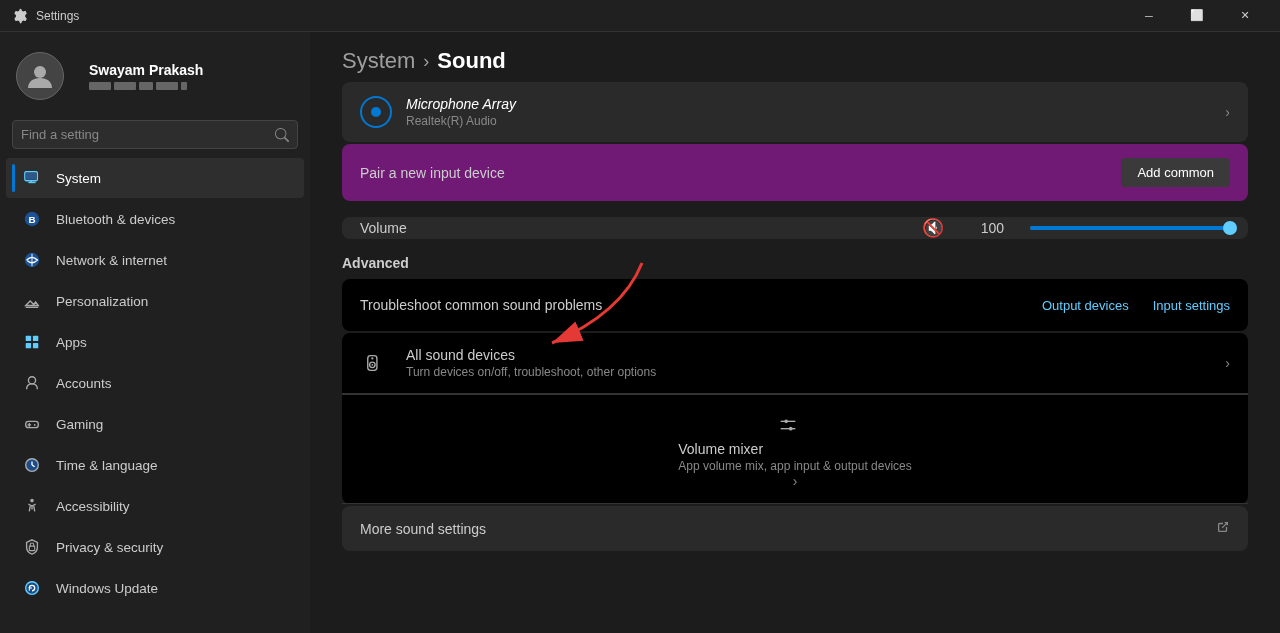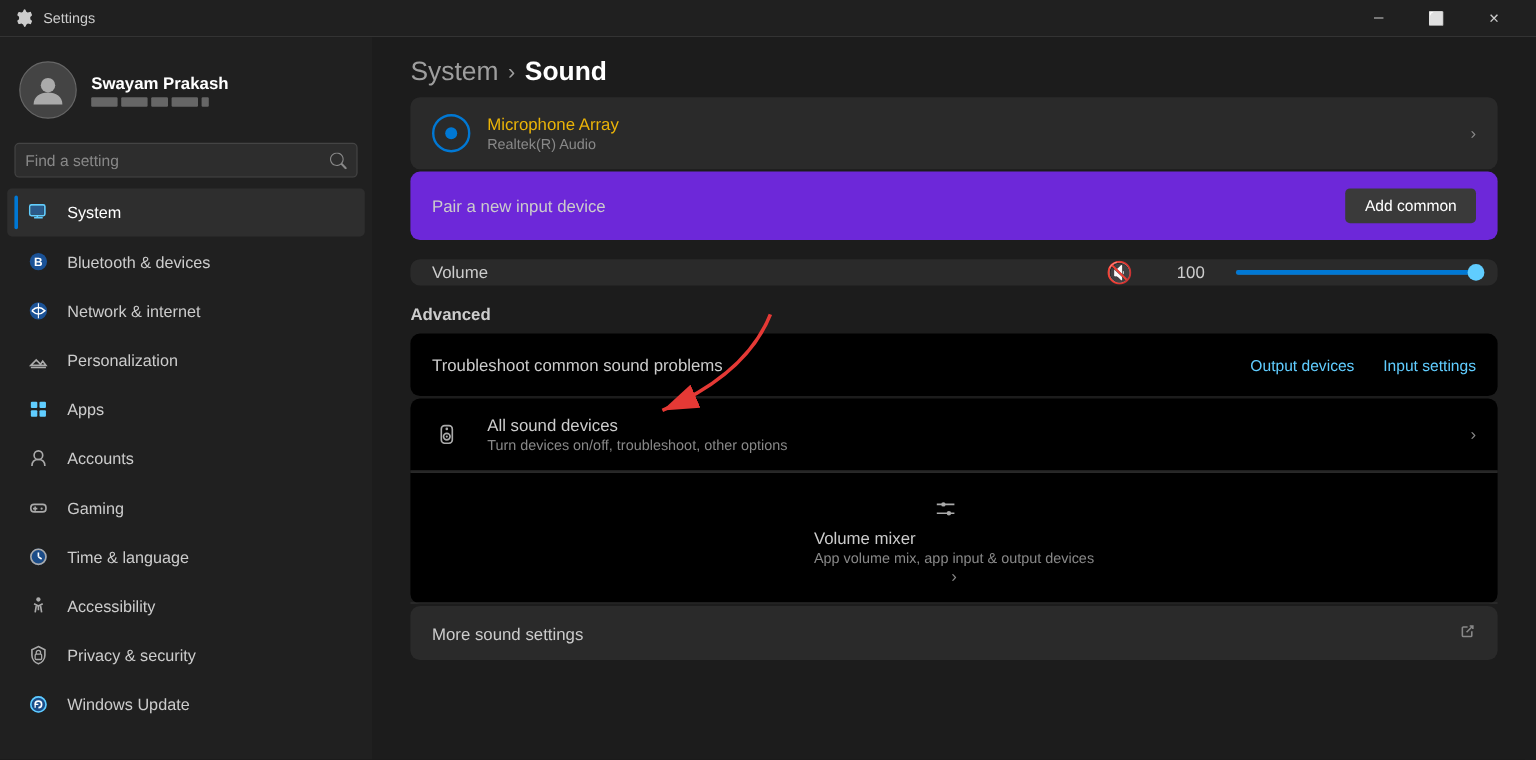--- a/index.html
+++ b/index.html
@@ -11,24 +11,24 @@
       font-family: 'Segoe UI', sans-serif;
       font-size: 14px;
       overflow: hidden;
       display: flex;
       flex-direction: column;
     }
 
     
     .titlebar {
       background: #202020;
-      height: 16px;
-      display: flex;
-      align-items: center;
-      padding: 15px 12px;
+      height: 32px;
+      display: flex;
+      align-items: center;
+      padding: 0 12px;
       flex-shrink: 0;
       border-bottom: 1px solid #333;
     }
     .titlebar-icon {
       width: 16px;
       height: 16px;
       margin-right: 8px;
       display: flex; align-items: center; justify-content: center;
     }
     .titlebar-title {
@@ -75,21 +75,21 @@
     }
     .avatar {
       width: 48px; height: 48px;
       border-radius: 50%;
       background: #444;
       display: flex; align-items: center; justify-content: center;
       flex-shrink: 0;
       border: 1px solid #666;
     }
     .avatar svg { width: 28px; height: 28px; }
-    .user-info { display: flex; flex-direction: column; }
+    .user-info { display: flex; flex-direction: column; margin-left: 13px; }
     .user-name { font-size: 14px; font-weight: 600; color: #fff; }
     .user-bars {
       display: flex; align-items: center; gap: 3px; margin-top: 4px;
     }
     .user-bar {
       height: 8px; background: #666; border-radius: 1px;
     }
 
     
     .search-box {
@@ -194,29 +194,29 @@
       display: flex; align-items: center; justify-content: center;
       margin-right: 14px;
       flex-shrink: 0;
     }
     .mic-icon-dot {
       width: 10px; height: 10px;
       border-radius: 50%;
       background: #0078d4;
     }
     .device-info { flex: 1; }
-    .device-name { font-size: 14px; color: #eab308; }
+    .device-name { font-size: 14px; color: #ffffff; font-style: italic; }
     .device-sub { font-size: 12px; color: #888; margin-top: 2px; }
     .chevron { color: #888; font-size: 14px; }
 
     .pair-row {
       display: flex;
       align-items: center;
       padding: 14px 18px;
-      background: #6d28d9;
+      background: #701a75;
       border-radius: 8px;
       margin-bottom: 2px;
     }
     .pair-label { flex: 1; font-size: 14px; color: #ccc; }
     .add-device-btn {
       background: #3a3a3a;
       border: none;
       color: #fff;
       padding: 7px 16px;
       border-radius: 4px;

